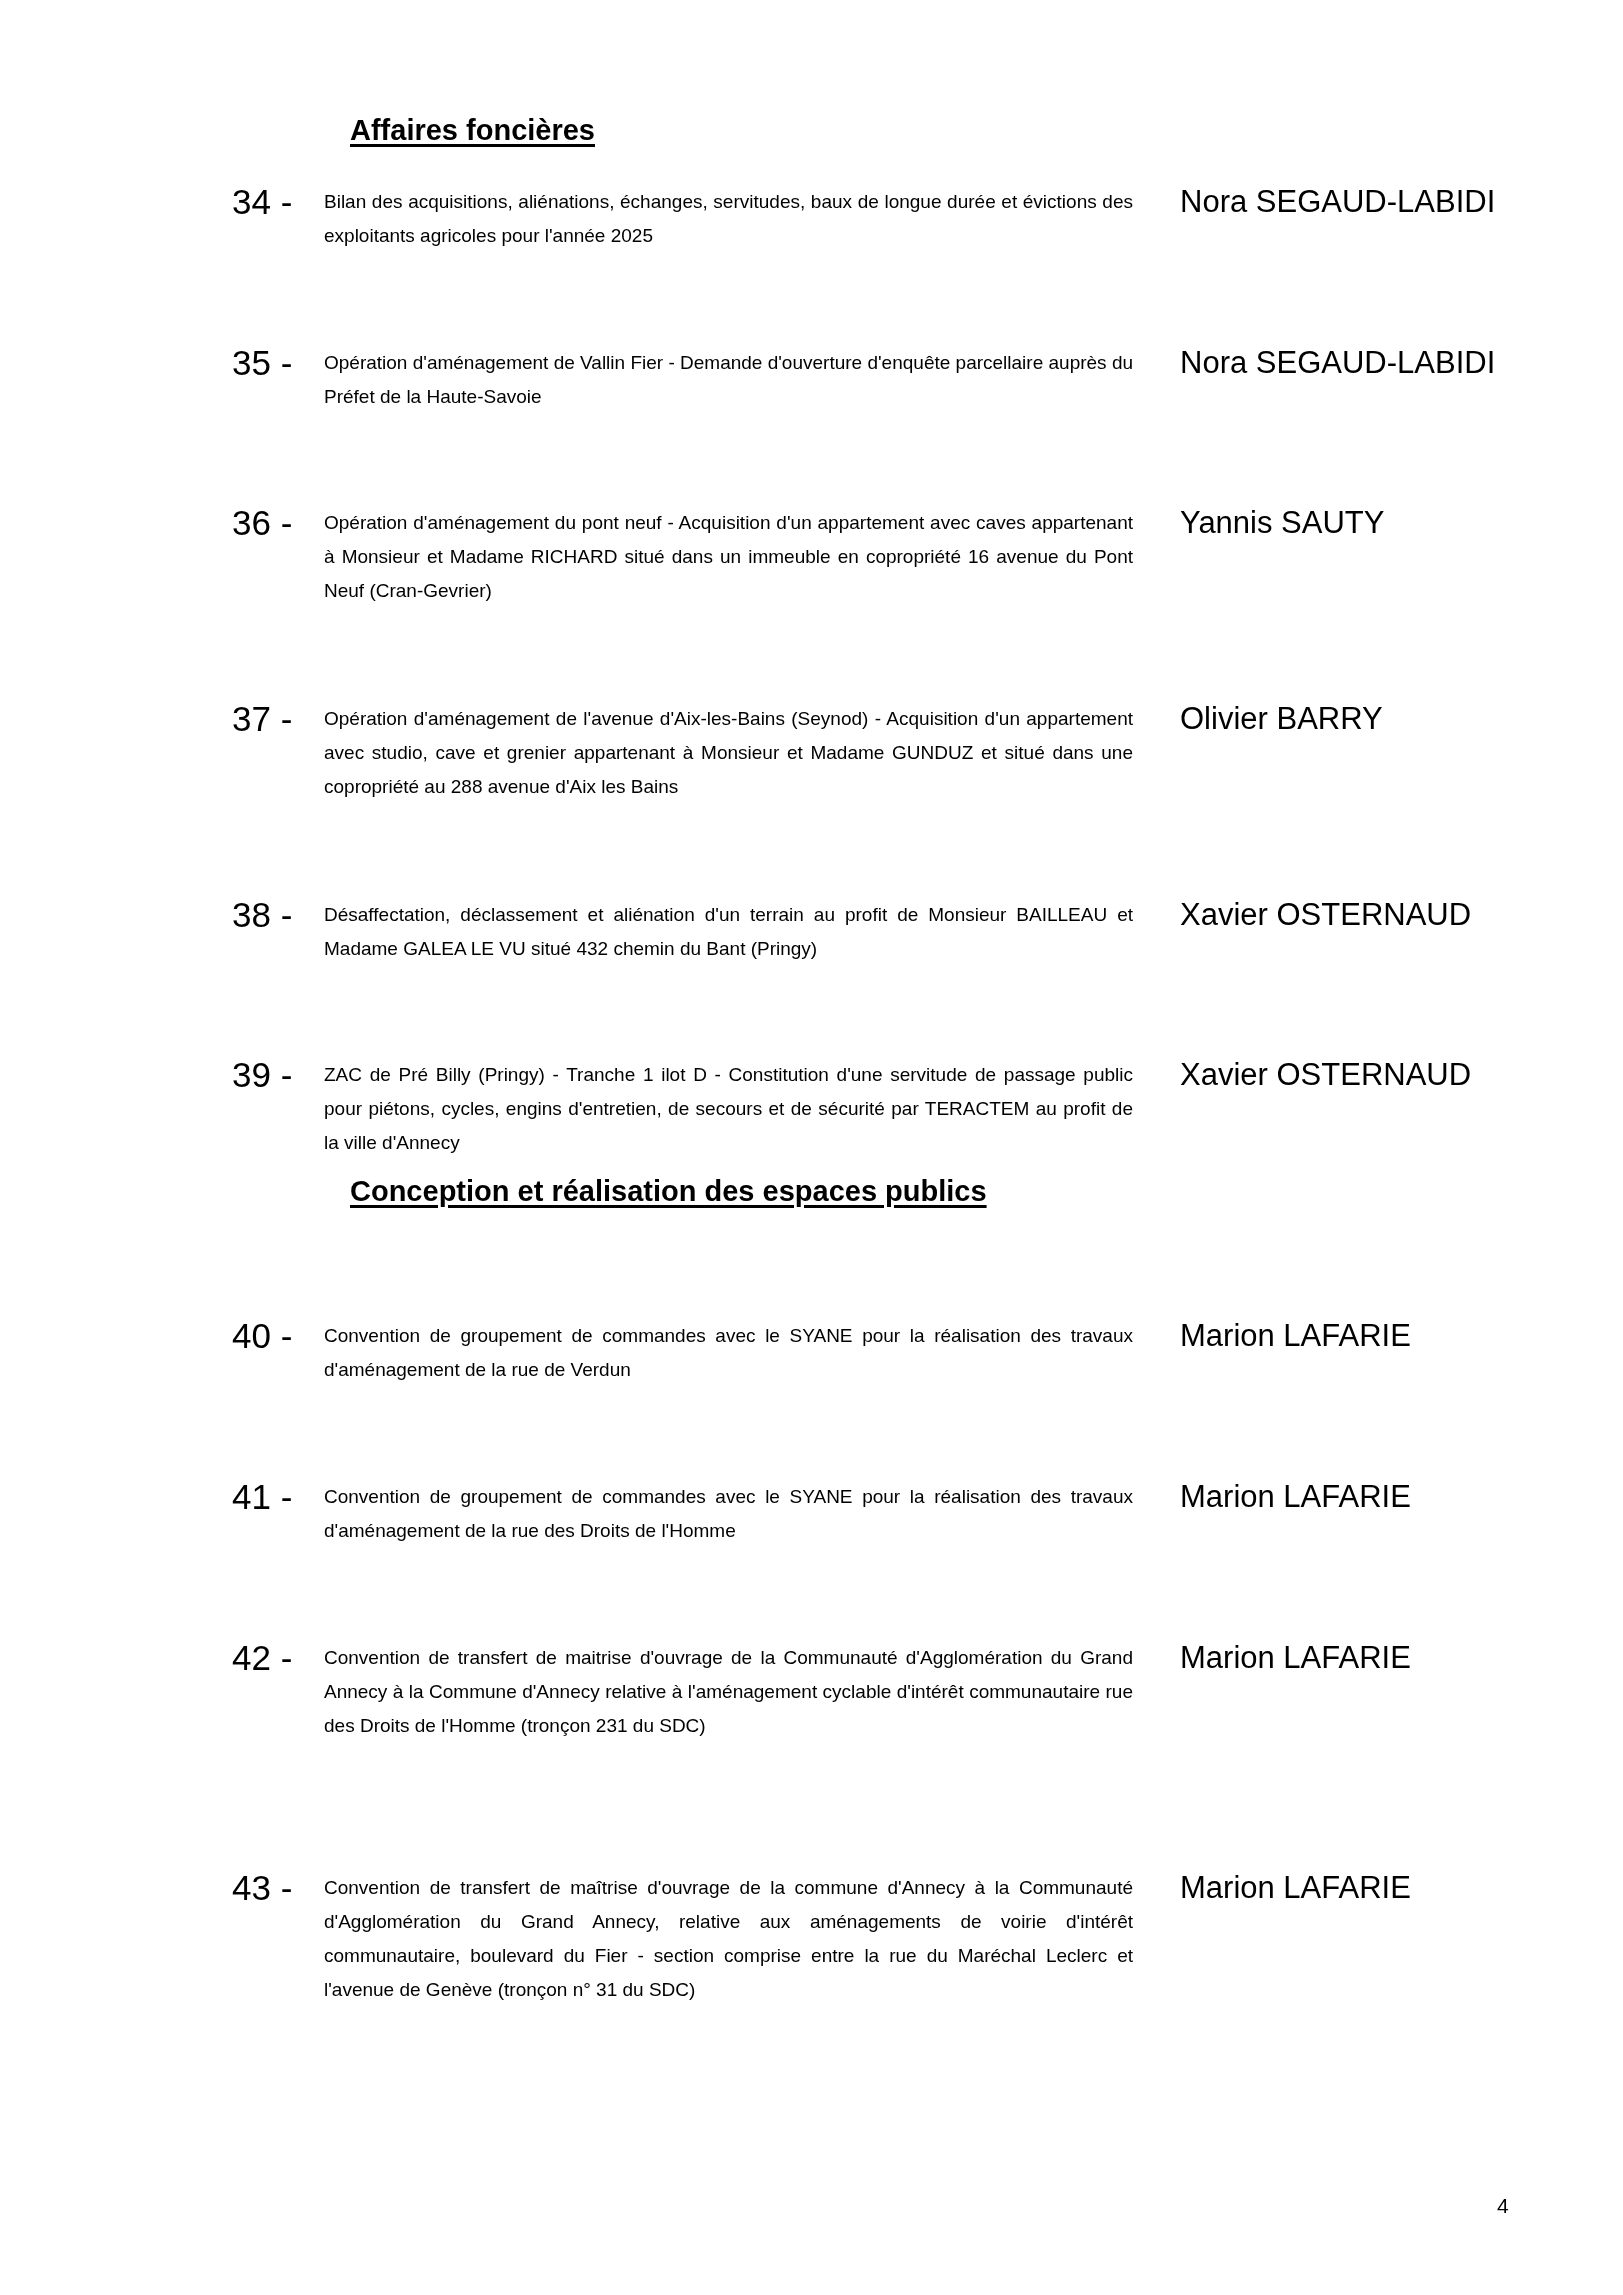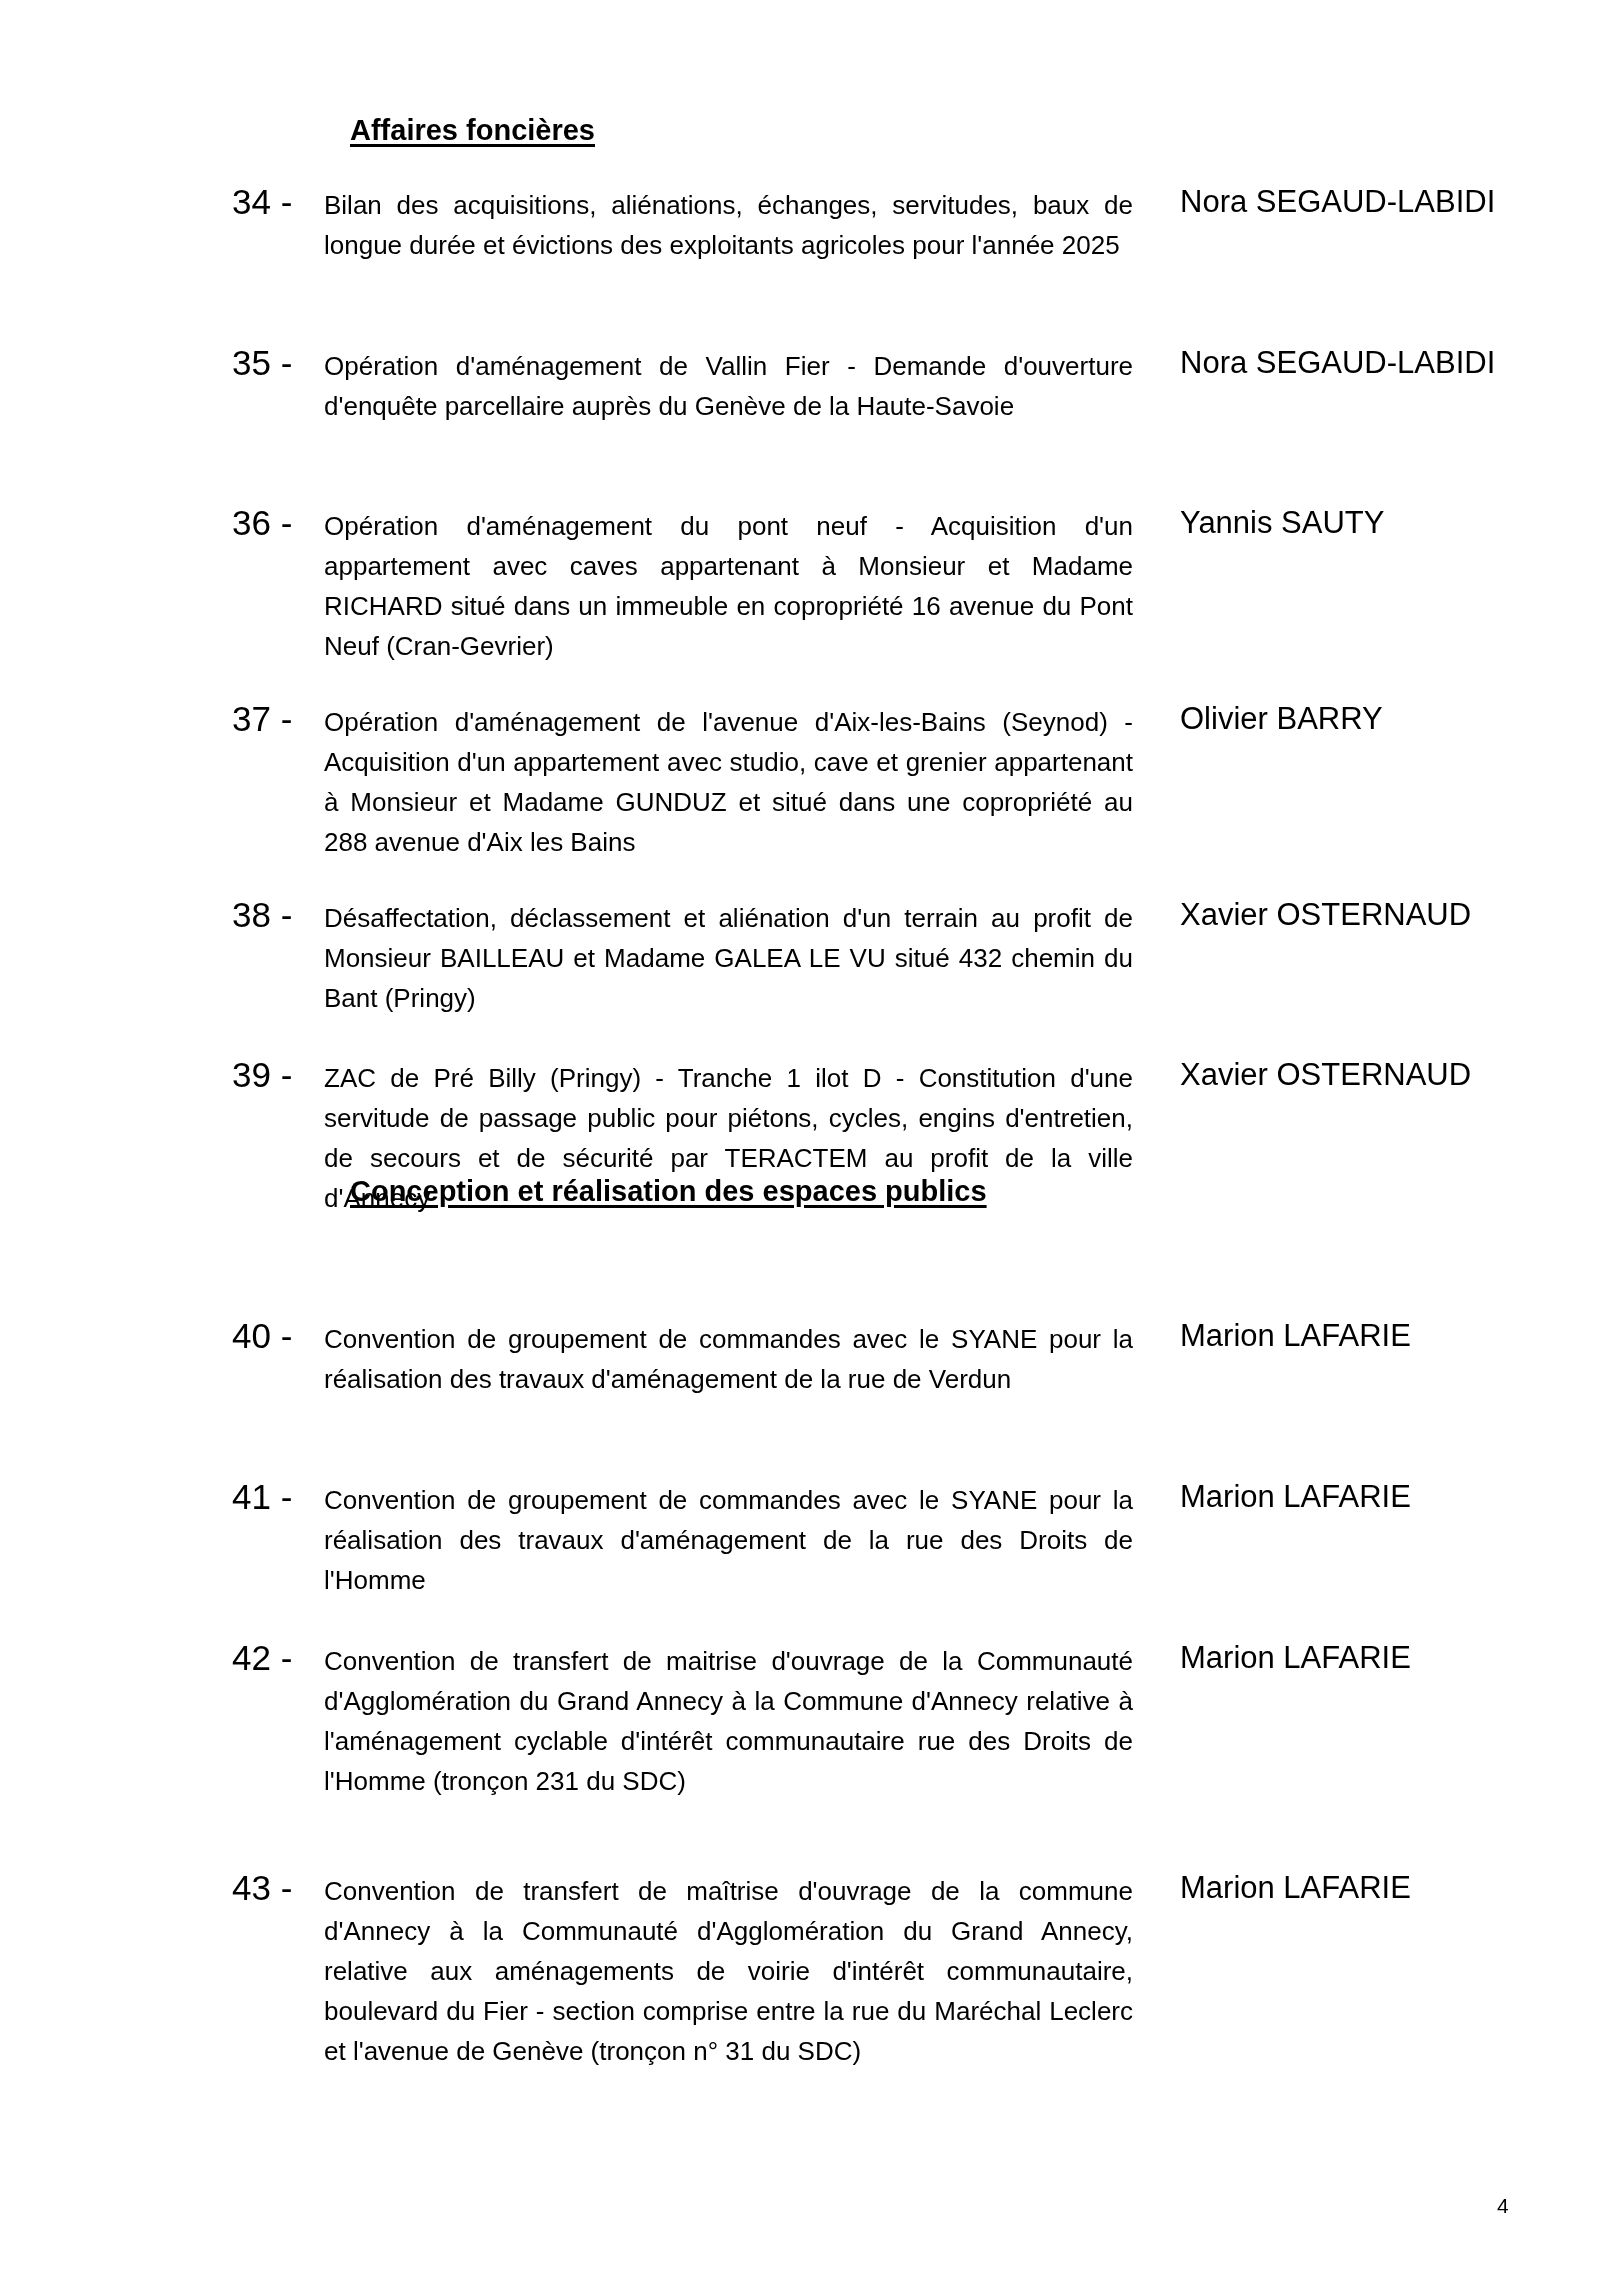--- a/index.html
+++ b/index.html
@@ -13,21 +13,21 @@
       text-decoration-thickness: 2.6px; text-underline-offset: 3.9px;
       line-height: 34px; white-space: nowrap;
     }
     .item { position: absolute; left: 232px; width: 1308px; }
     .item .num {
       position: absolute; left: 0; top: 0;
       font-size: 35px; line-height: 34px; white-space: nowrap;
     }
     .item .text {
       position: absolute; left: 92px; top: 0; width: 809px;
-      font-size: 26px; line-height: 40px; text-align: justify;
+      font-size: 19px; line-height: 34px; text-align: justify;
     }
     .item .name {
       position: absolute; left: 948px; top: 1.3px;
       font-size: 31px; line-height: 31px; white-space: nowrap;
     }
     .page-number {
       position: absolute; left: 1497px; top: 2193px;
       font-size: 21px; line-height: 26px;
     }
   </style>
@@ -37,21 +37,21 @@
 <div class="heading" style="top:113px;">Affaires foncières</div>
 
 <div class="item" style="top:185px;">
   <span class="num">34 -</span>
   <div class="text">Bilan des acquisitions, aliénations, échanges, servitudes, baux de longue durée et évictions des exploitants agricoles pour l'année 2025</div>
   <span class="name">Nora SEGAUD-LABIDI</span>
 </div>
 
 <div class="item" style="top:346px;">
   <span class="num">35 -</span>
-  <div class="text">Opération d'aménagement de Vallin Fier - Demande d'ouverture d'enquête parcellaire auprès du Genève de la Haute-Savoie</div>
+  <div class="text">Opération d'aménagement de Vallin Fier - Demande d'ouverture d'enquête parcellaire auprès du Préfet de la Haute-Savoie</div>
   <span class="name">Nora SEGAUD-LABIDI</span>
 </div>
 
 <div class="item" style="top:506px;">
   <span class="num">36 -</span>
   <div class="text">Opération d'aménagement du pont neuf - Acquisition d'un appartement avec caves appartenant à Monsieur et Madame RICHARD situé dans un immeuble en copropriété 16 avenue du Pont Neuf (Cran-Gevrier)</div>
   <span class="name">Yannis SAUTY</span>
 </div>
 
 <div class="item" style="top:702px;">

